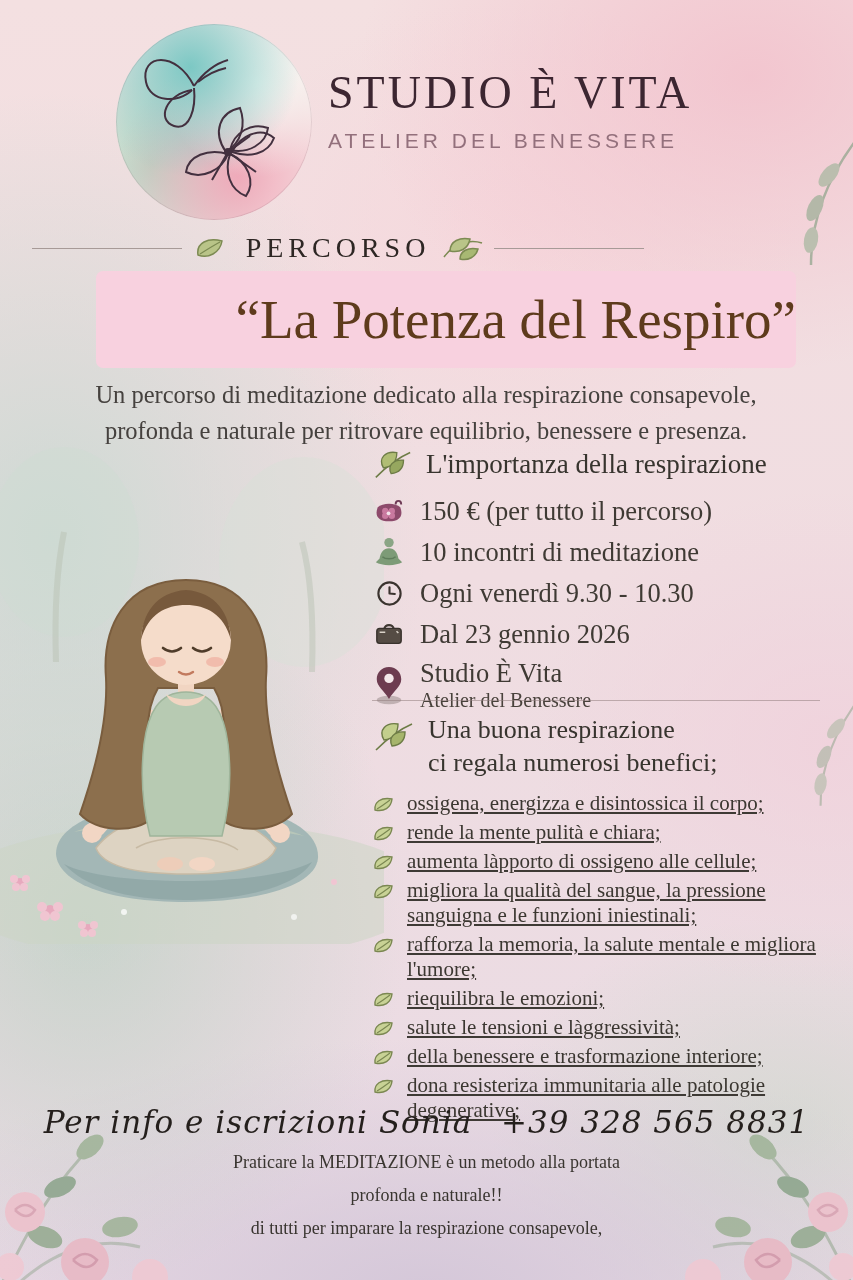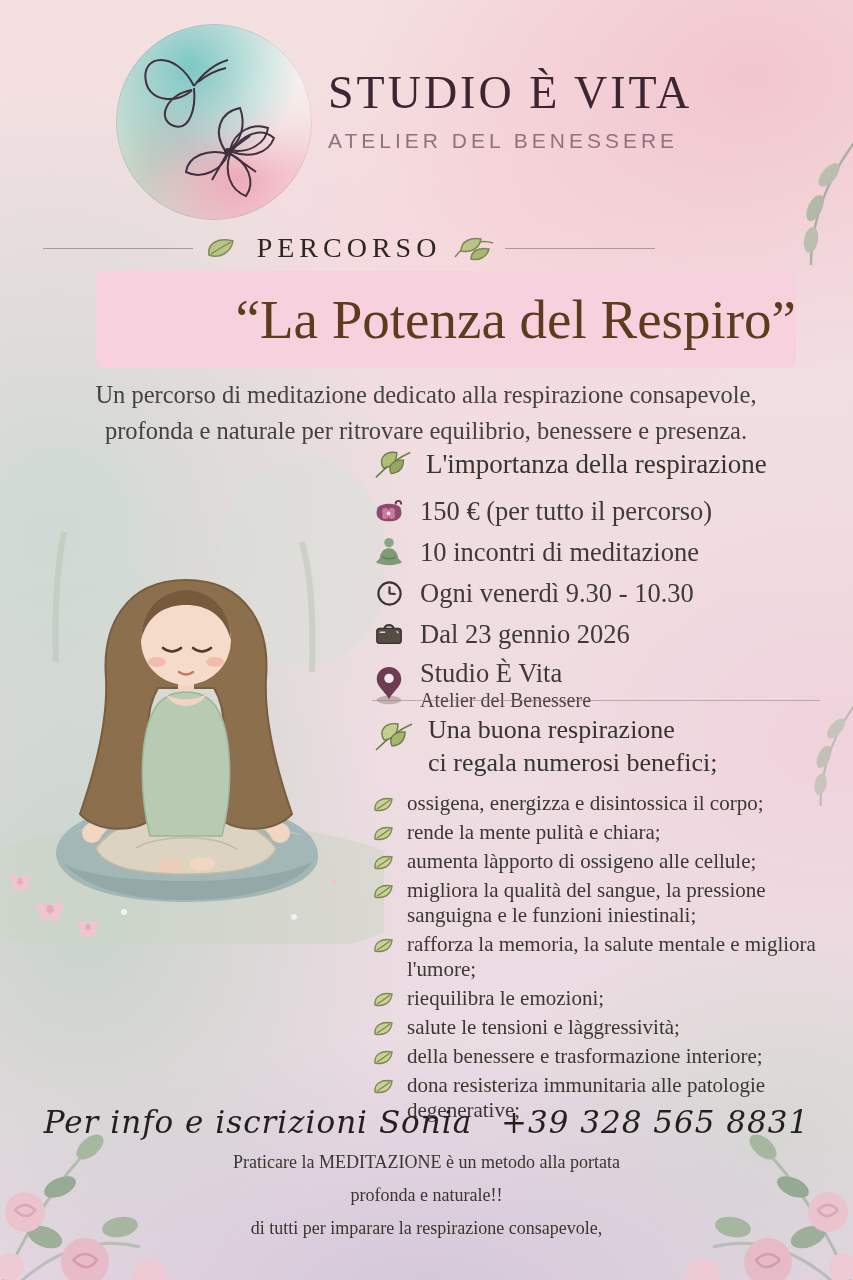--- a/index.html
+++ b/index.html
@@ -24,21 +24,21 @@
       radial-gradient(circle at 72% 30%, rgba(247,249,244,.95), rgba(247,249,244,0) 48%),
       radial-gradient(circle at 62% 78%, rgba(240,164,182,.9), rgba(240,164,182,0) 62%),
       radial-gradient(circle at 18% 72%, rgba(172,212,190,.85), rgba(172,212,190,0) 58%),
       #f6e9e8;
     box-shadow:0 0 0 1px rgba(90,60,70,.12) inset;}
   .logo-circle svg{width:100%;height:100%;}
   .logo-text{left:328px; top:66px; width:470px;}
   .logo-title{font-size:46px; letter-spacing:3px; color:#3c2631; text-transform:uppercase; font-variant:small-caps;}
   .logo-subtitle{margin-top:10px; font-family:"Liberation Sans", sans-serif; font-size:21px; letter-spacing:4px; color:#93707c;}
   
-  .kicker-row{left:12px; top:232px; width:674px; display:flex; align-items:center; justify-content:center; gap:10px;}
+  .kicker-row{left:1px; top:232px; width:674px; display:flex; align-items:center; justify-content:center; gap:10px;}
   .kicker-rule{width:150px; height:1px; background:#a79a97;}
   .kicker-text{font-size:28px; letter-spacing:5px; color:#2e2724;}
   .kicker-leaf{width:44px; height:30px;}
   
   .title-band{left:96px; top:271px; width:700px; height:97px; border-radius:7px;
     background:#f8d1df; display:flex; align-items:center; justify-content:flex-end;}
   .title-band span{font-size:55px; color:#5e3b1c;}
   .description{left:56px; top:352px; width:740px; text-align:center; font-size:24.5px; line-height:1.5; color:#45413e;}
   
   .illustration{left:-6px; top:412px; width:390px; height:532px;}
@@ -50,21 +50,21 @@
   .info-rows{margin-top:12px;}
   .info-row{display:flex; align-items:center; gap:14px; margin-bottom:7px; min-height:34px;}
   .row-icon{width:34px; height:34px; display:flex; align-items:center; justify-content:center; flex:0 0 auto;}
   .row-text{font-size:26.5px; color:#3f3a34; line-height:1.15;}
   .row-sub{font-size:20px; color:#49423c; margin-top:1px;}
   
   .benefits{left:372px; top:700px; width:470px;}
   .benefits-divider{width:448px; height:1px; background:rgba(148,128,128,.55); margin-bottom:13px;}
   .benefits-heading{display:flex; gap:12px; font-size:26px; line-height:1.25; color:#37342e;}
   .benefits-heading .h-icon{width:44px;height:40px;flex:0 0 auto;margin-top:2px;}
-  .benefits-list{margin:12px 0 0; padding:0; list-style:none;}
+  .benefits-list{margin:12px 0 0; padding:0; list-style:none;text-decoration:underline;}
   .benefits-list li{display:flex; gap:12px; margin-bottom:4px;}
   .bullet{width:23px; height:20px; flex:0 0 auto; margin-top:4px;}
   .benefit-text{font-size:21px; line-height:25px; color:#3b3731;}
   
   .footer{left:0; top:1104px; width:853px; text-align:center;}
   .contact{font-family:"DejaVu Serif", serif; font-style:italic; font-size:31px; color:#241f1c; letter-spacing:1px;}
   .contact .phone{margin-left:18px;}
   .closing{margin-top:6px; font-size:18px; line-height:33px; color:#393530;}
   
   .corner{pointer-events:none;}

